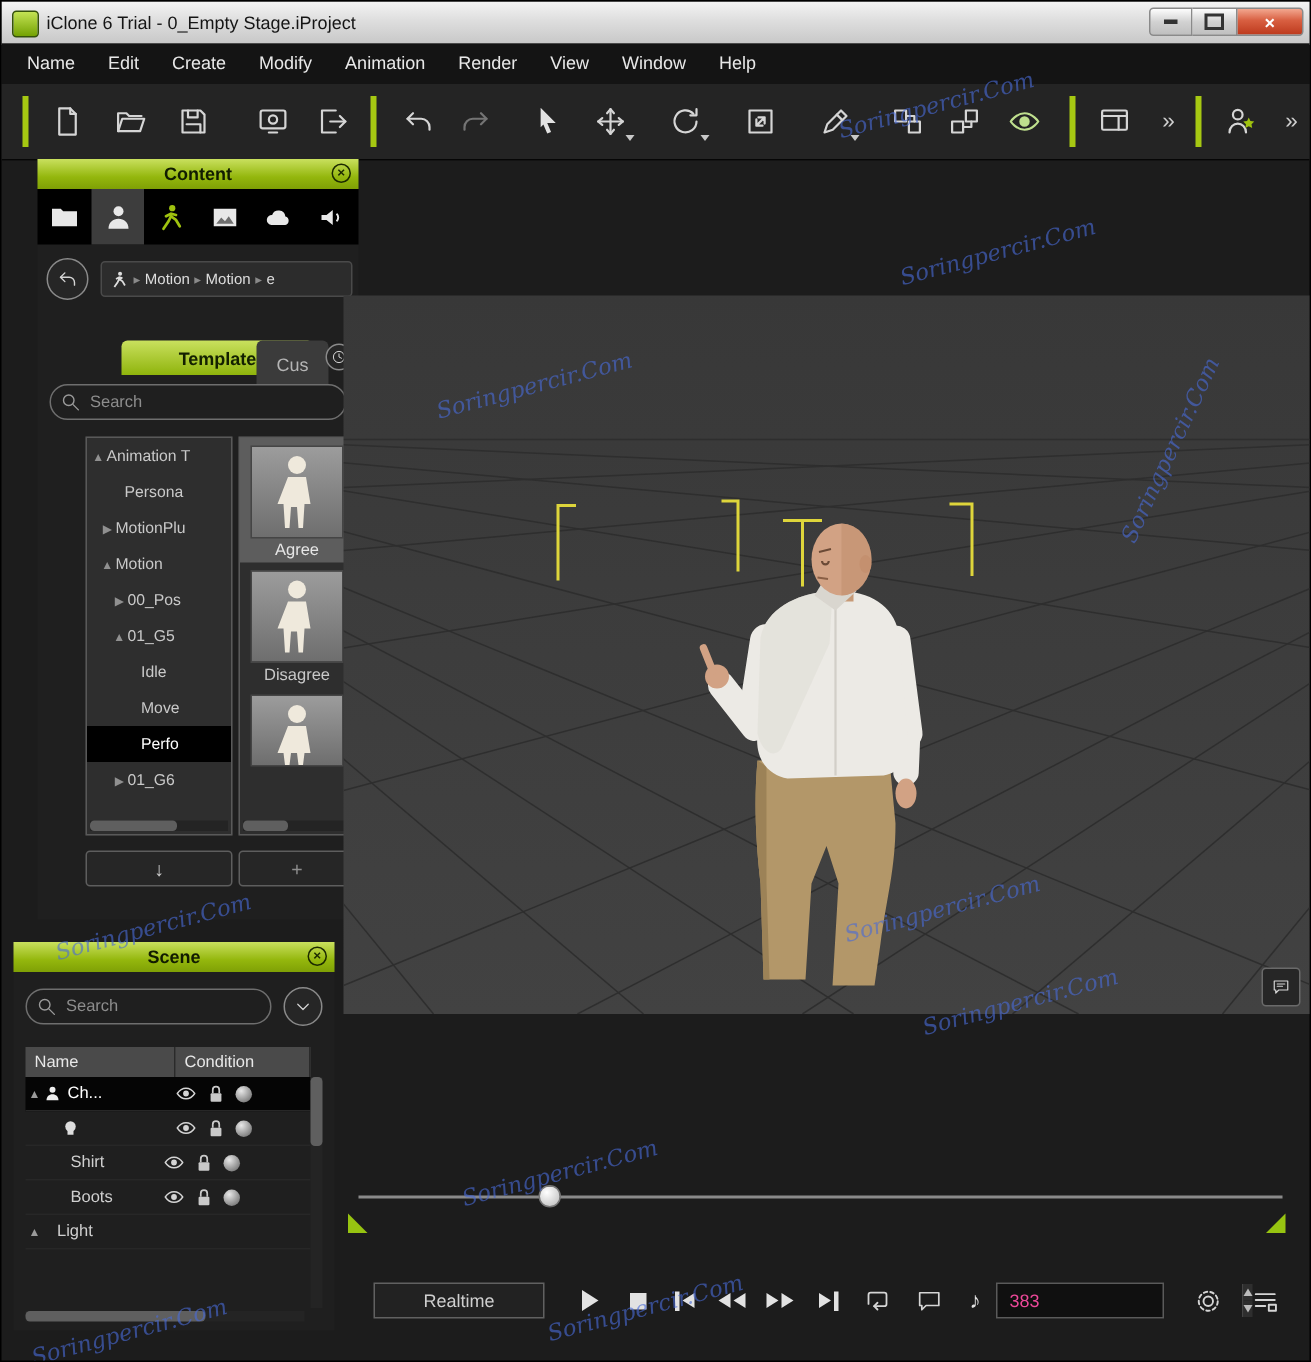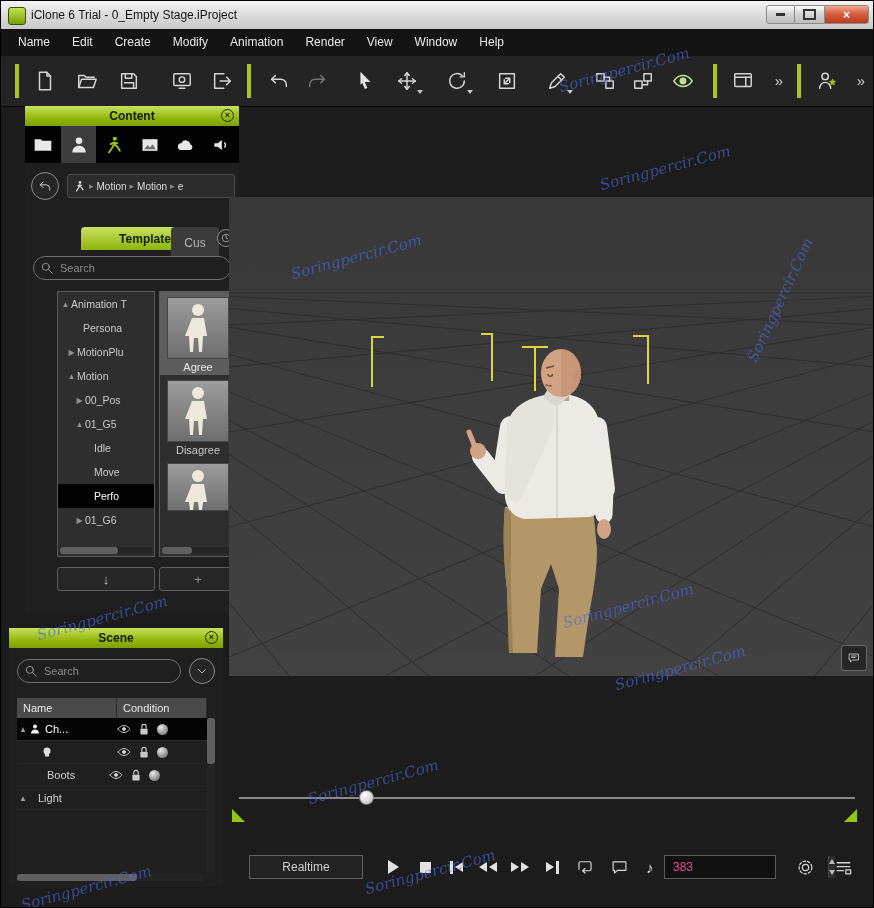--- a/index.html
+++ b/index.html
@@ -495,20 +495,34 @@
               <circle cx="12" cy="10" r="2.5" fill="#d5d5d5"></circle>
             </svg>
           <svg width="12" height="13" viewBox="0 0 16 18">
               <rect x="3" y="8" width="10" height="8" rx="1" fill="#c9c9c9"></rect>
               <path d="M5 8V5a3 3 0 0 1 6 0v3" stroke="#c9c9c9" fill="none" stroke-width="1.6"></path>
             </svg>
           <div class="ball"></div>
         </div>
       </div>
 
+      <div class="srow">
+        <span style="margin-left:30px;width:56px">Shirt</span>
+        <div class="cond">
+          <svg class="ic" width="14" height="12" viewBox="0 0 24 20">
+              <path d="M2 10s4-6 10-6 10 6 10 6-4 6-10 6-10-6-10-6z"></path>
+              <circle cx="12" cy="10" r="2.5" fill="#d5d5d5"></circle>
+            </svg>
+          <svg width="12" height="13" viewBox="0 0 16 18">
+              <rect x="3" y="8" width="10" height="8" rx="1" fill="#c9c9c9"></rect>
+              <path d="M5 8V5a3 3 0 0 1 6 0v3" stroke="#c9c9c9" fill="none" stroke-width="1.6"></path>
+            </svg>
+          <div class="ball"></div>
+        </div>
+      </div>
 
 
       <div class="srow">
         <span style="margin-left:30px;width:56px">Boots</span>
         <div class="cond">
           <svg class="ic" width="14" height="12" viewBox="0 0 24 20">
               <path d="M2 10s4-6 10-6 10 6 10 6-4 6-10 6-10-6-10-6z"></path>
               <circle cx="12" cy="10" r="2.5" fill="#d5d5d5"></circle>
             </svg>
           <svg width="12" height="13" viewBox="0 0 16 18">

